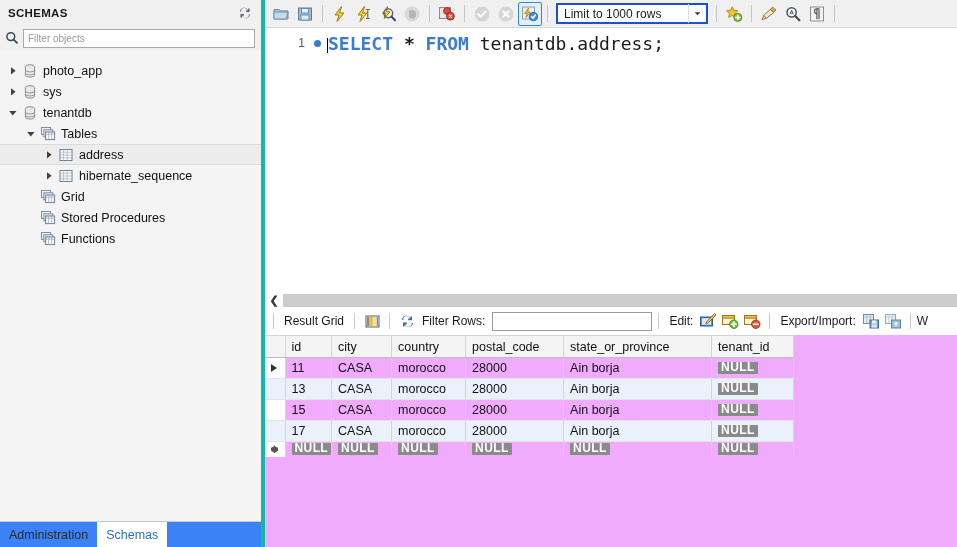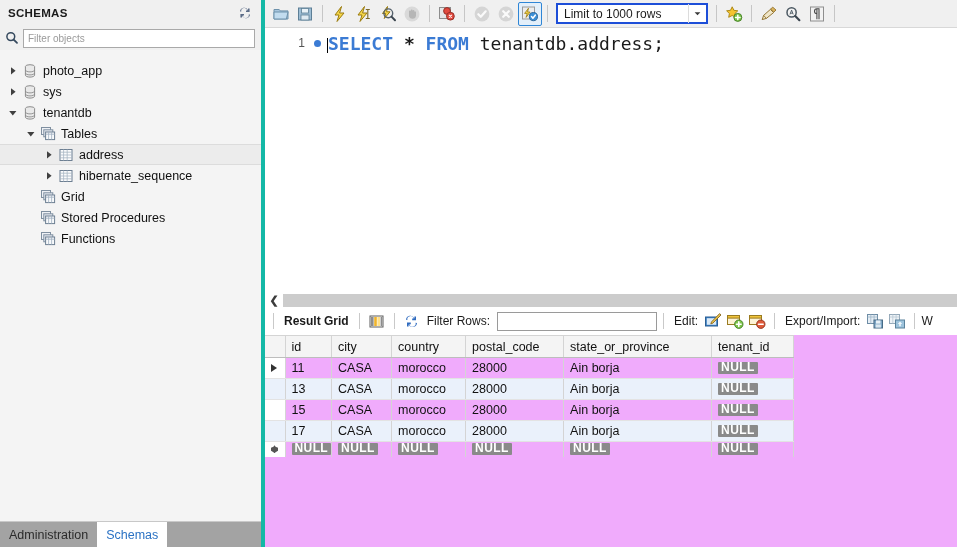--- a/index.html
+++ b/index.html
@@ -55,21 +55,21 @@
   .ind{display:inline-block;flex:0 0 auto;}
   .arrow{
     width:14px;height:14px;flex:0 0 14px;display:flex;
     align-items:center;justify-content:center;margin-right:2px;
   }
   .arrow svg{display:block;}
   .nico{width:16px;height:16px;flex:0 0 16px;margin-right:5px;display:block;}
   .nlabel{line-height:14px;}
 
   .bottom-tabs{
-    flex:0 0 26px;height:26px;background:#a3a3a3;
+    flex:0 0 26px;height:26px;background:#3b82f6;
     display:flex;align-items:stretch;
     border-top:1px solid #c8c8c8;box-sizing:border-box;
   }
   .btab{
     display:flex;align-items:center;padding:0 9px;font-size:12.5px;
     color:#2b2b2b;box-sizing:border-box;
   }
   .btab.active{background:#ffffff;color:#2a72c4;}
 
   
@@ -138,21 +138,21 @@
     font-size:11px;color:#3c3c3c;font-weight:bold;background:#ffffff;
   }
   .hsplit-bar{flex:1;height:13px;background:#cccccc;}
 
   .grid-toolbar{
     height:28px;flex:0 0 28px;display:flex;align-items:center;
     background:#ffffff;padding:0 2px;box-sizing:border-box;
     white-space:nowrap;overflow:hidden;
   }
   .gsep{width:1px;height:16px;background:#c9c9c9;margin:0 6px;flex:0 0 1px;}
-  .glabel{font-size:12px;font-weight:bold;color:#1a1a1a;padding:0 4px;}
+  .glabel{font-size:12px;font-weight:normal;color:#1a1a1a;padding:0 4px;}
   .glabel.plain{font-weight:normal;}
   .gbtn{
     width:22px;height:22px;flex:0 0 22px;display:flex;align-items:center;
     justify-content:center;box-sizing:border-box;
   }
   .filter-rows-input{
     width:160px;height:19px;box-sizing:border-box;border:1px solid #9a9a9a;
     background:#fff;outline:none;font-family:"Liberation Sans",sans-serif;font-size:12px;
     padding:0 3px;margin-left:3px;border-radius:0;
   }

